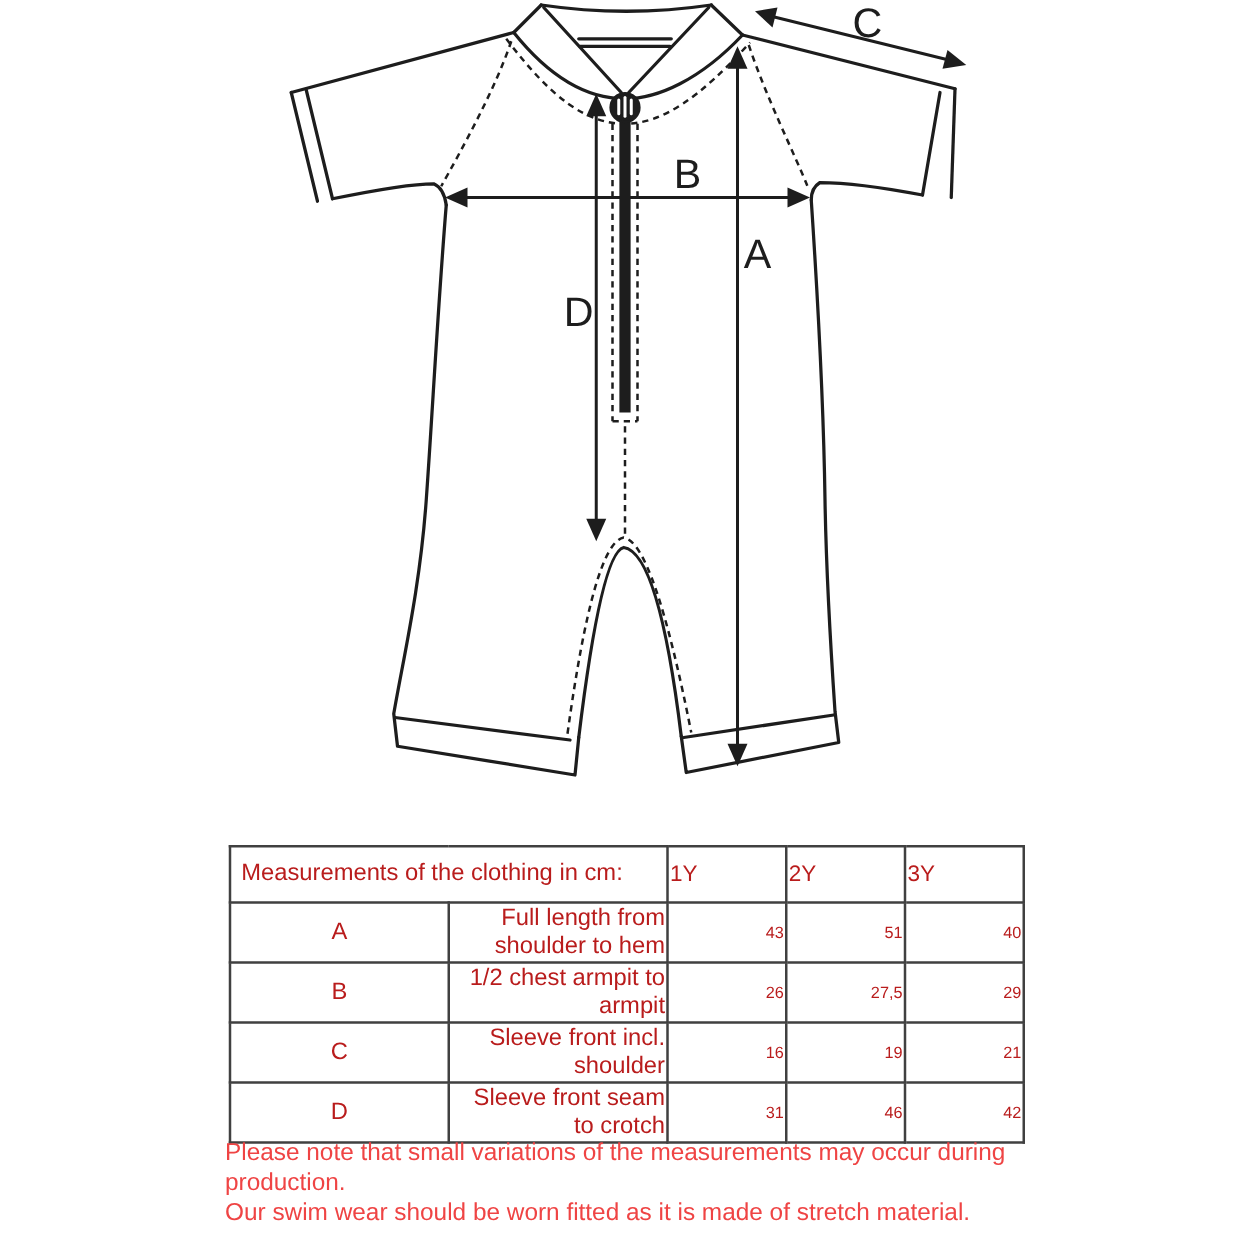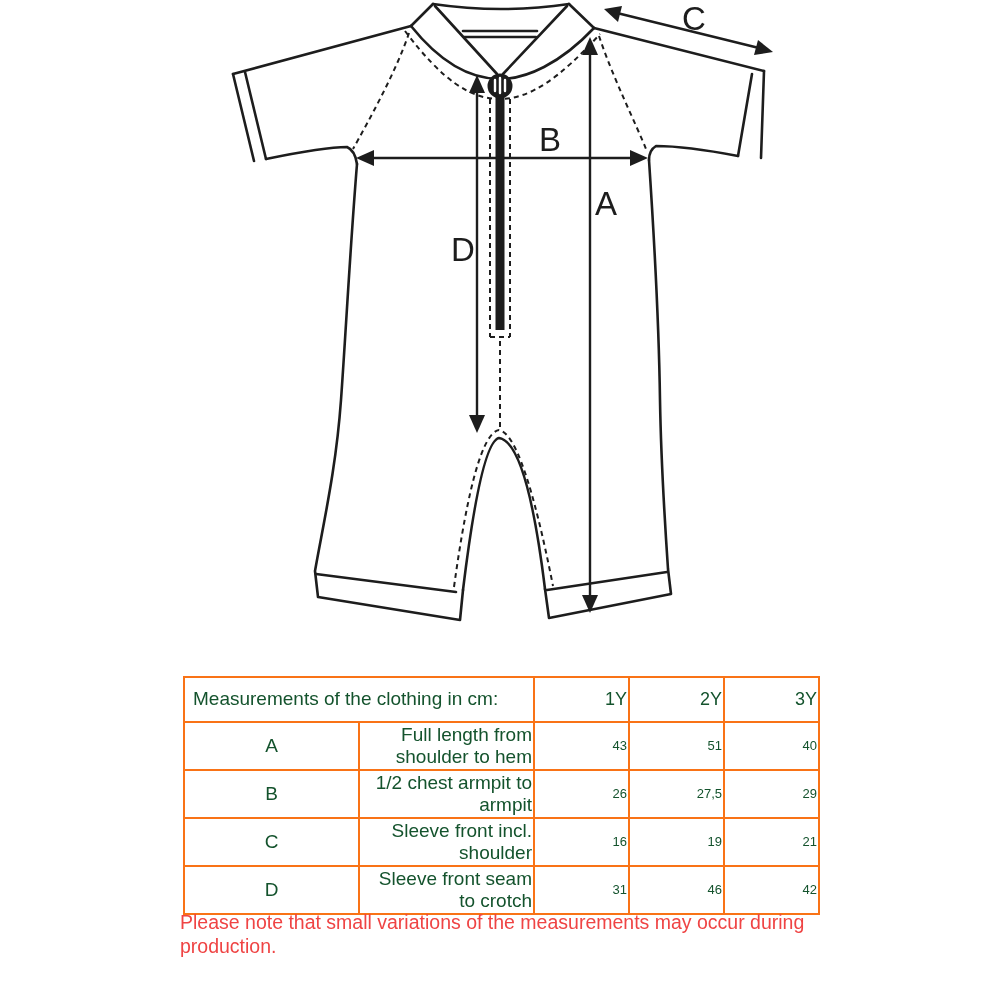--- a/index.html
+++ b/index.html
@@ -24,28 +24,28 @@
   .stitch{fill:none;stroke:#1d1d1d;stroke-width:2;stroke-dasharray:5 4;stroke-linecap:butt;}
   .arrow-shaft{fill:none;stroke:#1d1d1d;stroke-width:2.4;}
   .arrow-head{fill:#1d1d1d;stroke:none;}
   .dim-label{font-family:"Liberation Sans",sans-serif;font-size:33px;fill:#1d1d1d;}
   
   .size-table{
     position:absolute;left:183px;top:676px;z-index:3;
     border-collapse:collapse;table-layout:fixed;width:637px;
   }
   .size-table td{
-    border:2px solid #f97316;height:40.5px;vertical-align:middle;
-    font-size:19px;color:#14532d;background:transparent;
+    border:2px solid #404040;height:40.5px;vertical-align:middle;
+    font-size:19px;color:#b91c1c;background:transparent;
   }
   .size-table td.c-letter{width:52px;text-align:center;}
   .size-table td.c-desc{width:311px;text-align:right;padding-left:10px;}
   .size-table td.c-val{width:91px;text-align:right;font-size:13px;}
   .size-table td.h-title{text-align:left;padding-left:8px;}
-  .size-table td.h-size{text-align:right;font-size:18px;}
+  .size-table td.h-size{text-align:left;font-size:18px;}
   
   .notes{
     position:absolute;left:180px;top:910px;width:632px;z-index:3;
     font-size:19.5px;line-height:24px;color:#ef4444;
   }
   .notes p{margin:0;}
 </style>
 </head>
 <body>
 
@@ -168,15 +168,16 @@
       <td class="c-desc">Sleeve front seam to crotch</td>
       <td class="c-val">31</td>
       <td class="c-val">46</td>
       <td class="c-val">42</td>
     </tr>
   </tbody>
     </table>
 
   <div class="notes">
     <p>Please note that small variations of the measurements may occur during production.</p>
+    <p>Our swim wear should be worn fitted as it is made of stretch material.</p>
   </div>
 
 </div>
 
 </body></html>

